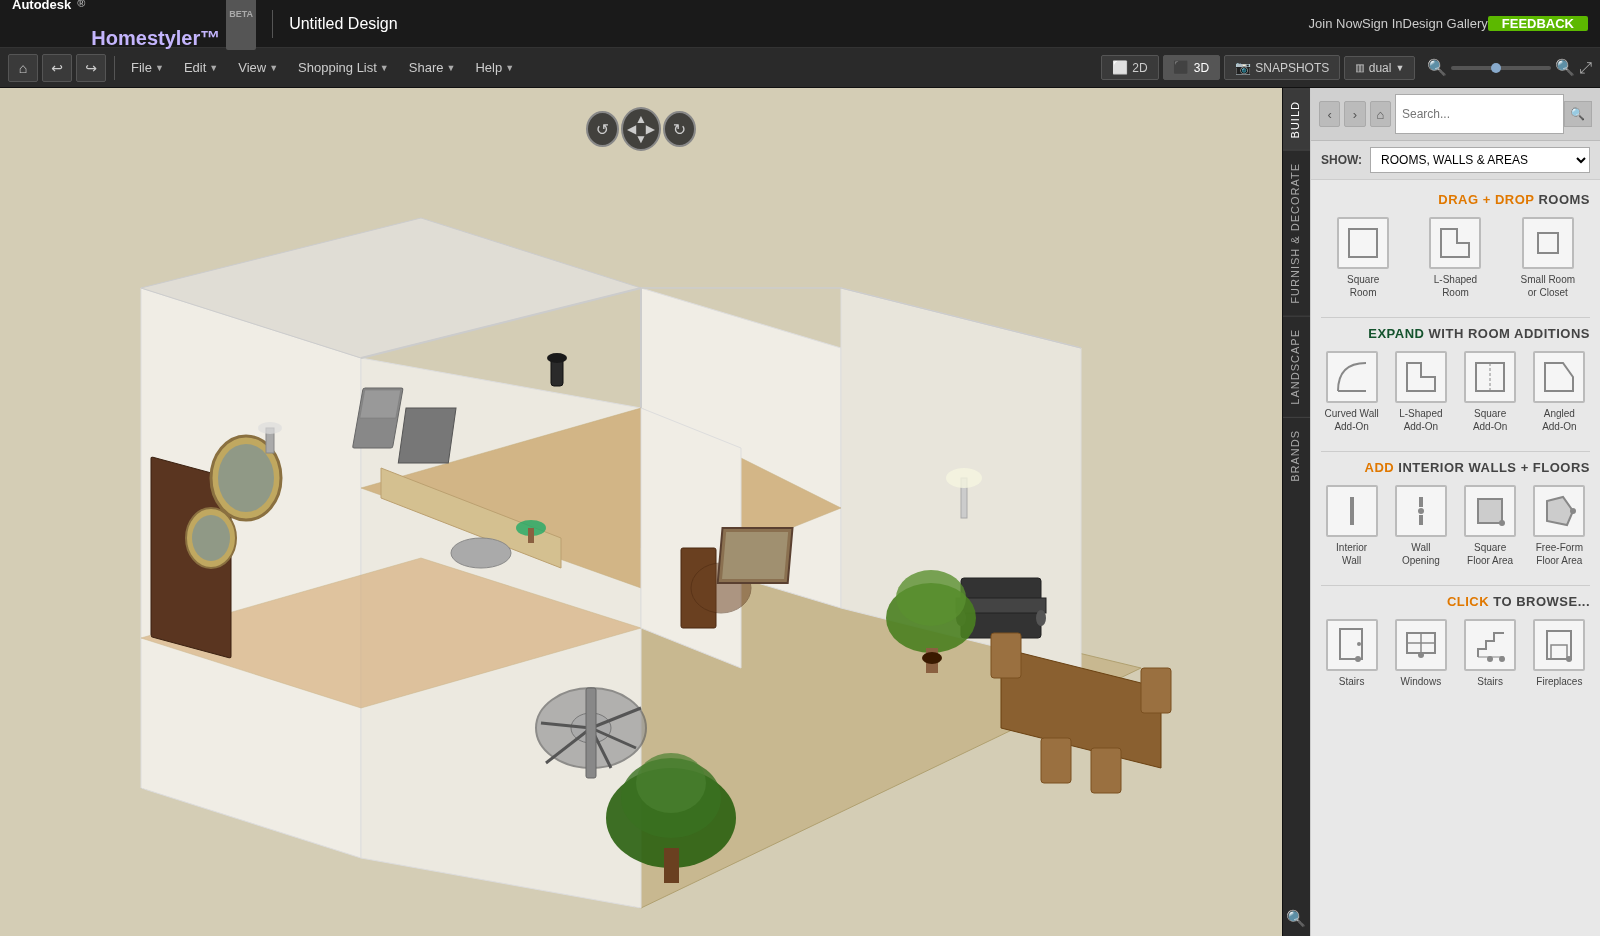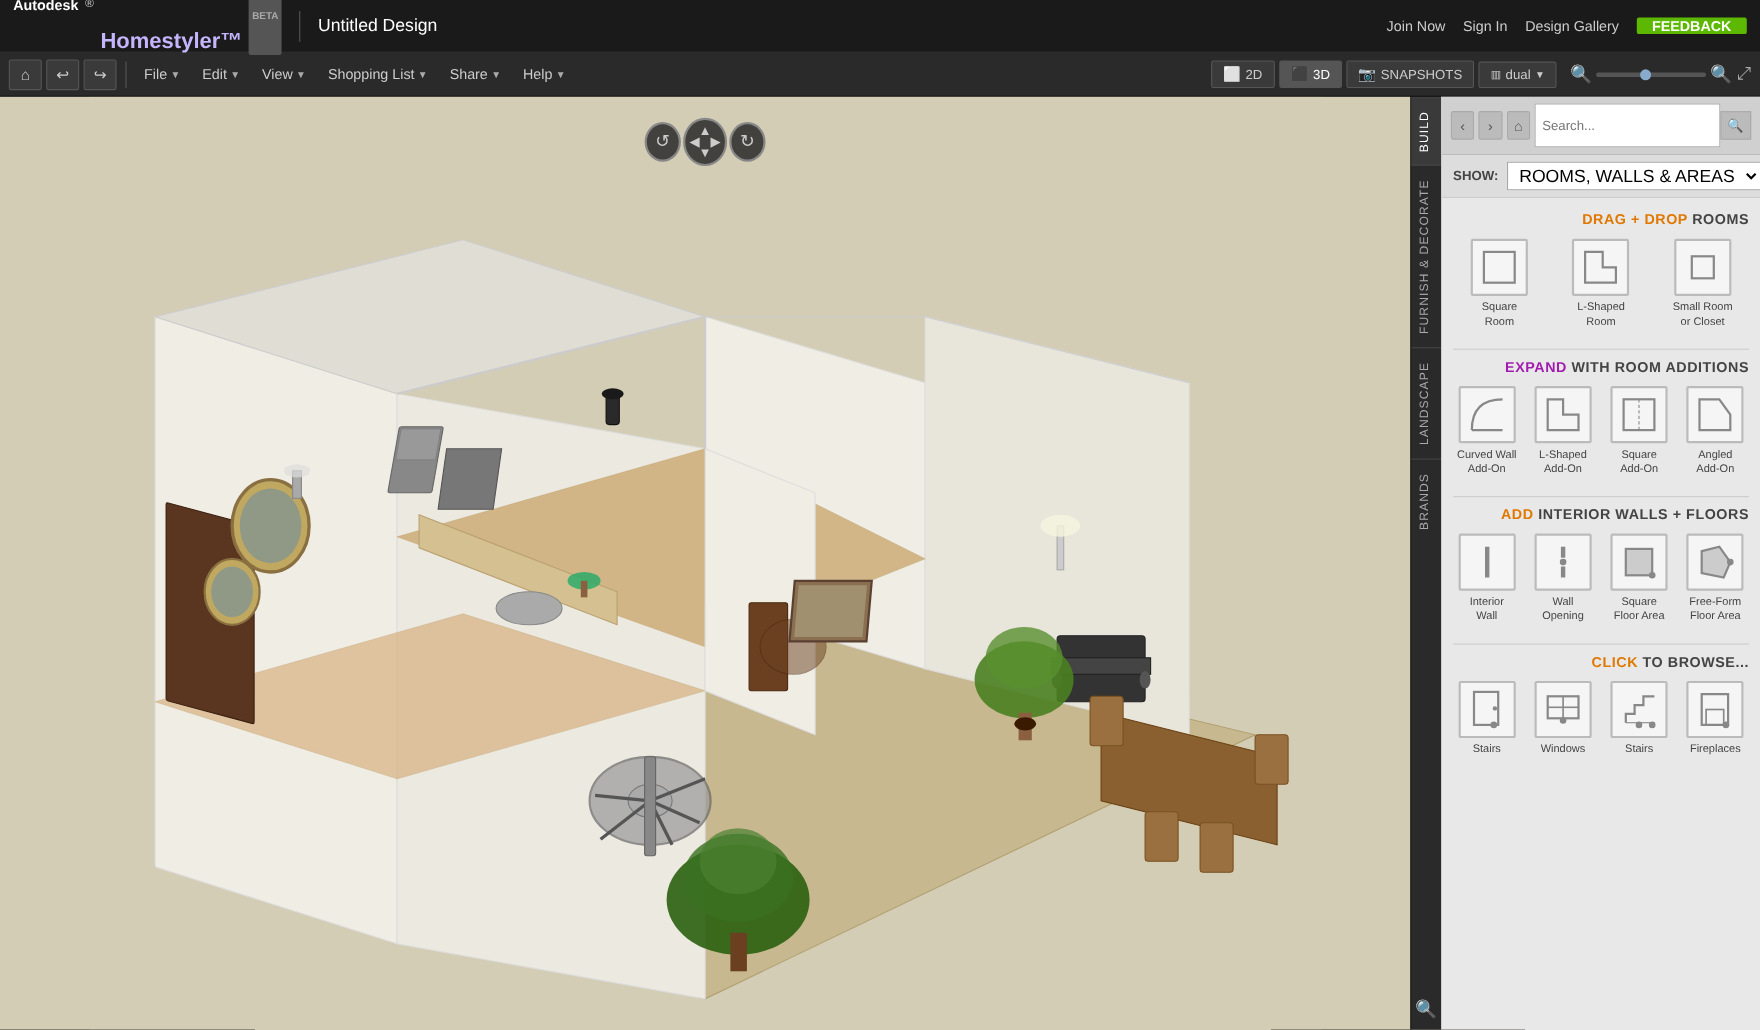--- a/index.html
+++ b/index.html
@@ -30,21 +30,20 @@
       padding: 12px 3px;
       border-radius: 2px;
       vertical-align: super;
     }
     #title-bar .divider { width: 1px; background: #555; height: 28px; margin: 0 16px; }
     #title-bar .design-title { color: #fff; font-size: 16px; font-weight: normal; }
     #title-bar .top-nav {
       margin-left: auto;
       display: flex;
       align-items: center;
-      gap: 16px;
       font-size: 13px;
     }
     #title-bar .top-nav a { color: #ccc; text-decoration: none; }
     #title-bar .feedback-btn {
       background: #5cb800;
       color: #fff;
       border: none;
       padding: 0 14px;
       font-size: 13px;
       font-weight: bold;
@@ -293,21 +292,21 @@
       gap: 8px;
       font-size: 12px;
       font-weight: bold;
       color: #444;
     }
     .panel-show-select {
       flex: 1;
       height: 26px;
       border: 1px solid #aaa;
       background: #fff;
-      font-size: 16px;
+      font-size: 12px;
       padding: 0 6px;
     }
 
     .panel-content {
       flex: 1;
       overflow-y: auto;
       padding: 12px 10px;
       background: #e8e8e8;
     }
 
@@ -648,21 +647,21 @@
               <rect x="10" y="10" width="20" height="20" fill="none" stroke="#888" stroke-width="2"></rect>
             </svg>
           </div>
           <span class="item-label">Small Room<br>or Closet</span>
         </div>
       </div>
 
       <hr class="section-divider">
 
       <div class="section-title">
-        <span style="color:#a21caf;font-weight:bold;">EXPAND </span>
+        <span style="color:#14532d;font-weight:bold;">EXPAND </span>
         <span style="color:#444;text-transform:uppercase;font-weight:bold;">WITH ROOM ADDITIONS</span>
       </div>
       <div class="items-grid">
 
         <div class="grid-item">
           <div class="item-icon-box">
             <svg width="40" height="40" viewBox="0 0 40 40">
               <path d="M6,34 Q6,6 34,6" fill="none" stroke="#888" stroke-width="2"></path>
               <line x1="6" y1="34" x2="34" y2="34" stroke="#888" stroke-width="2"></line>
             </svg>

